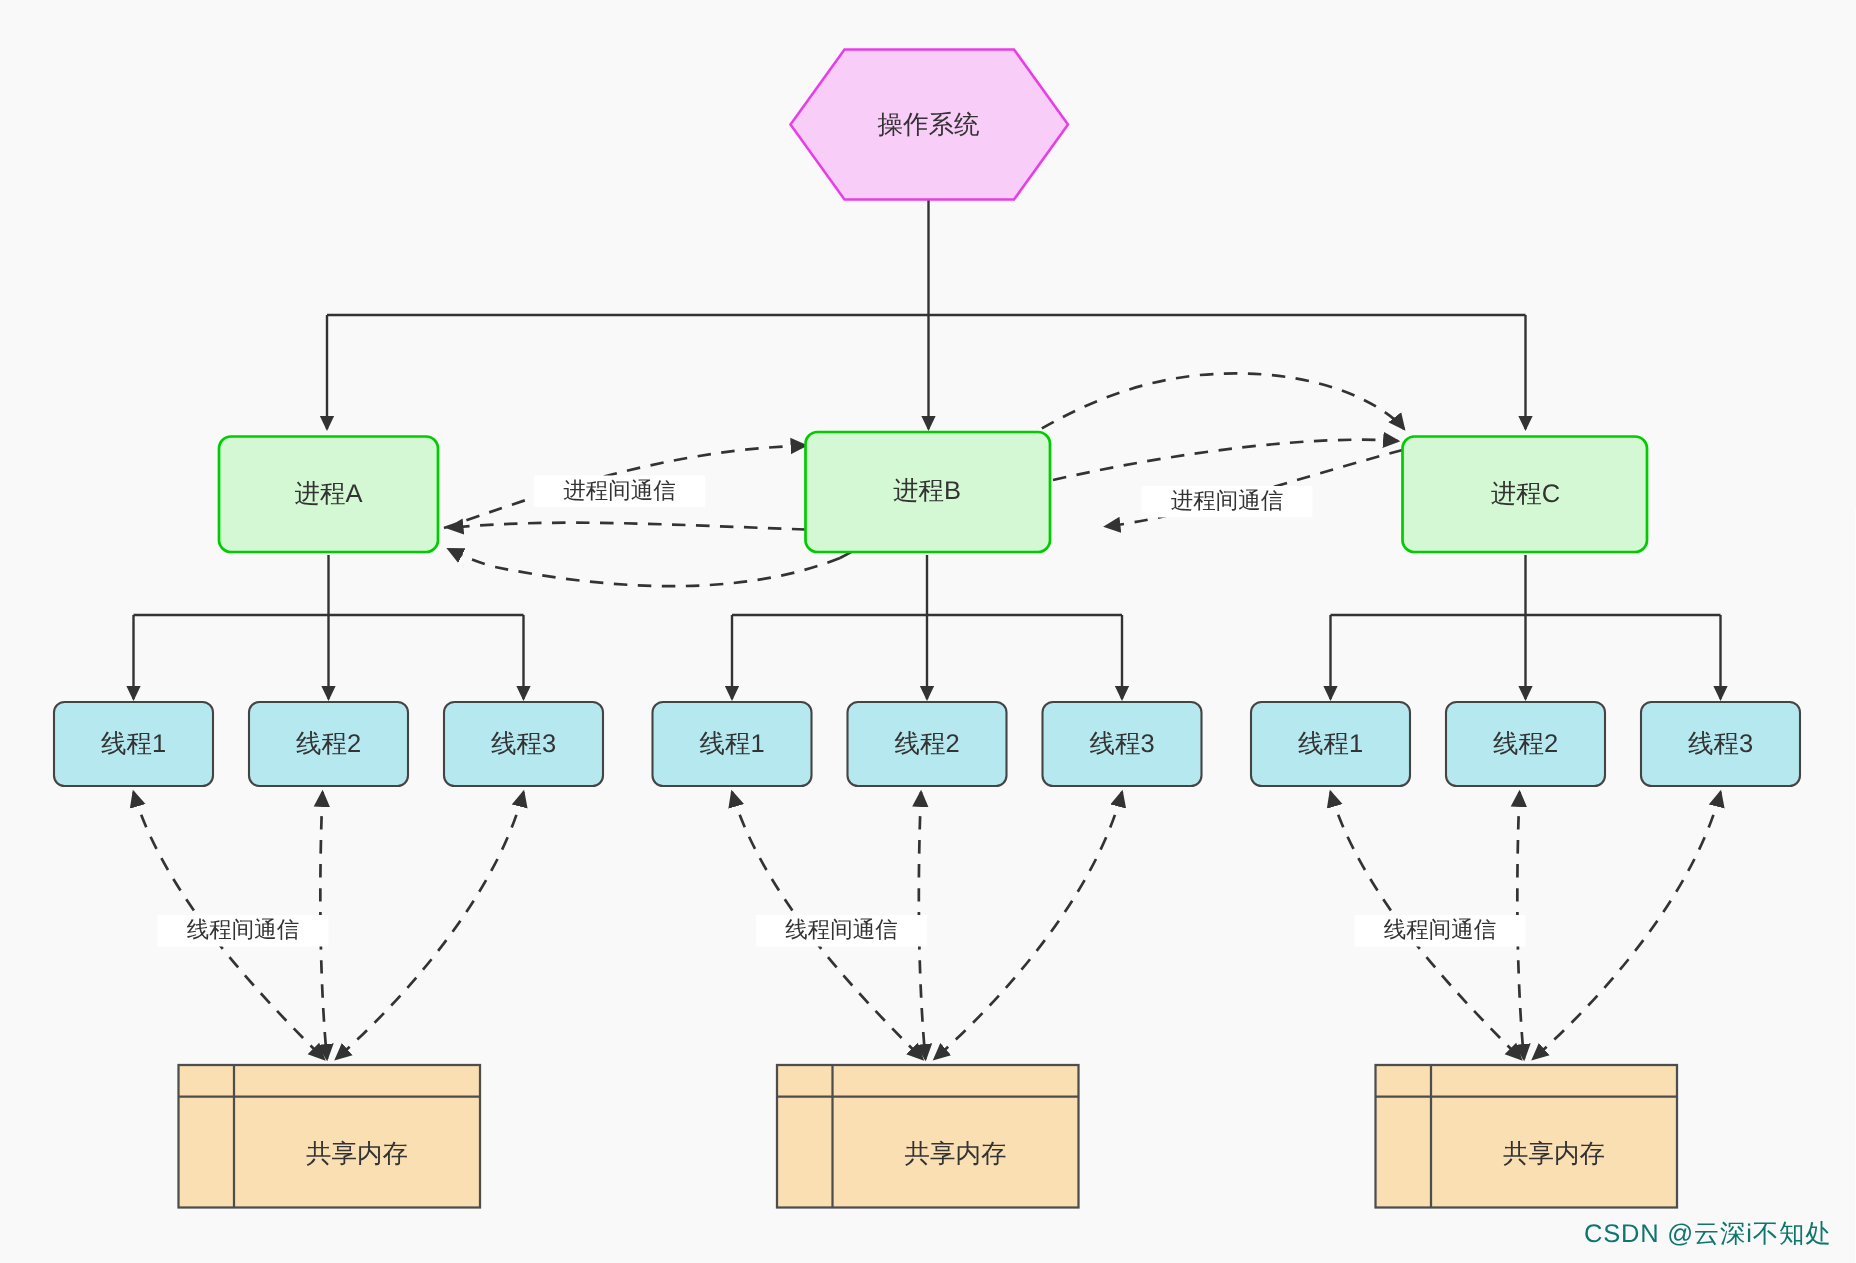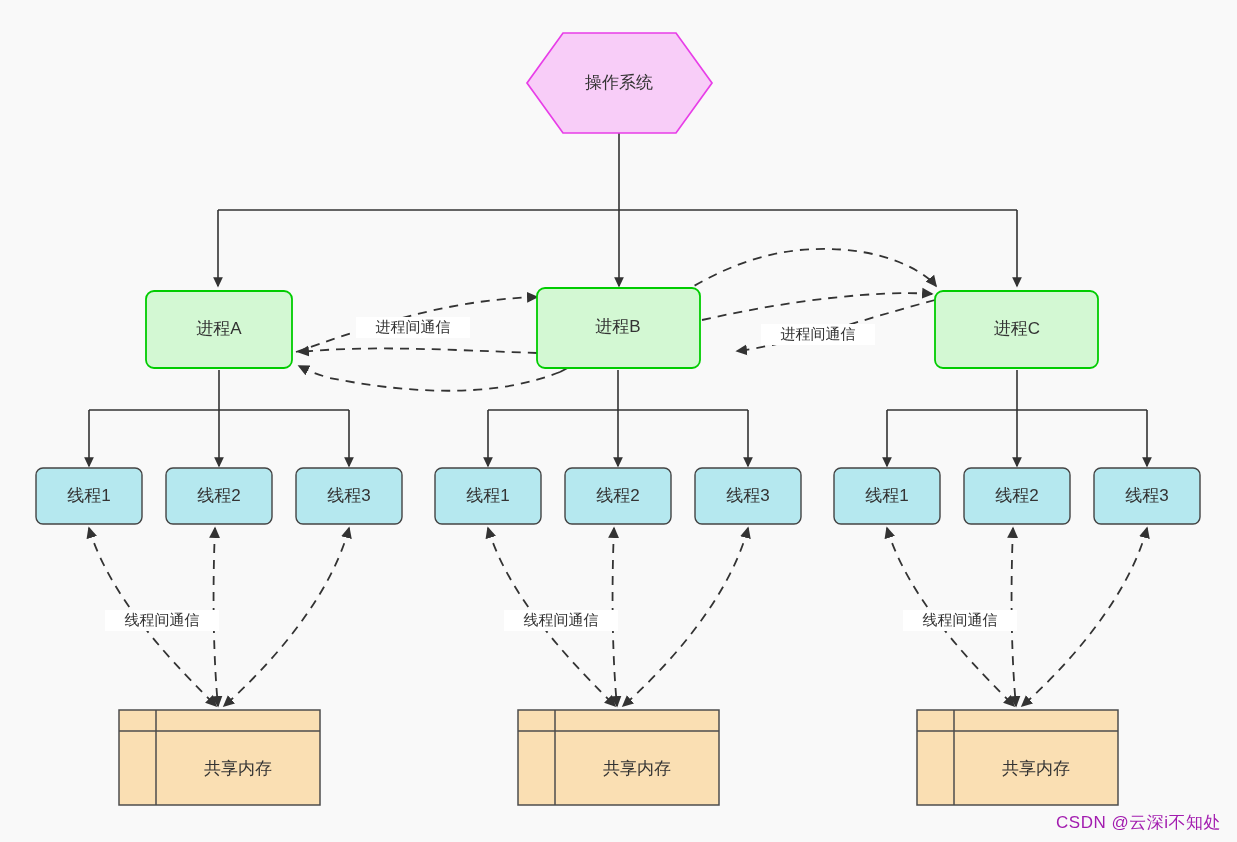--- a/index.html
+++ b/index.html
@@ -51,21 +51,21 @@
     stroke: #333333;
     stroke-width: 1.8;
     fill: none;
     stroke-dasharray: 9 7;
   }
   .watermark {
     position: absolute;
     right: 16px;
     bottom: 8px;
     font-size: 17px;
-    color: #a21caf;
+    color: #0f766e;
     font-family: "Liberation Sans", "DejaVu Sans", sans-serif;
     letter-spacing: 0.5px;
     white-space: nowrap;
   }
 </style>
 </head>
 <body>
 
 <div id="canvas">
 

